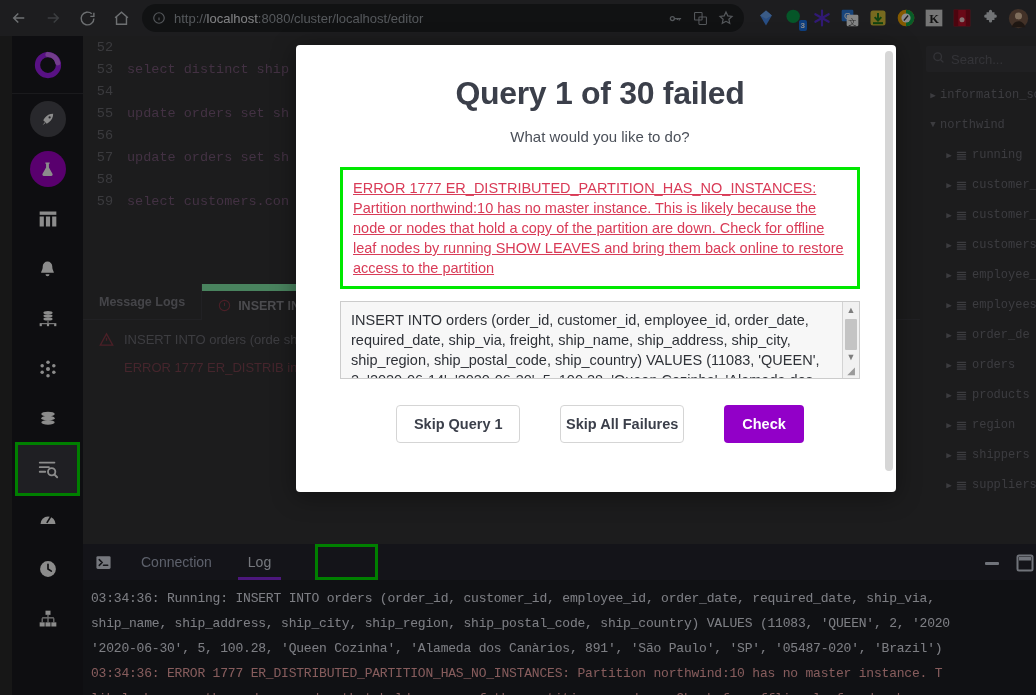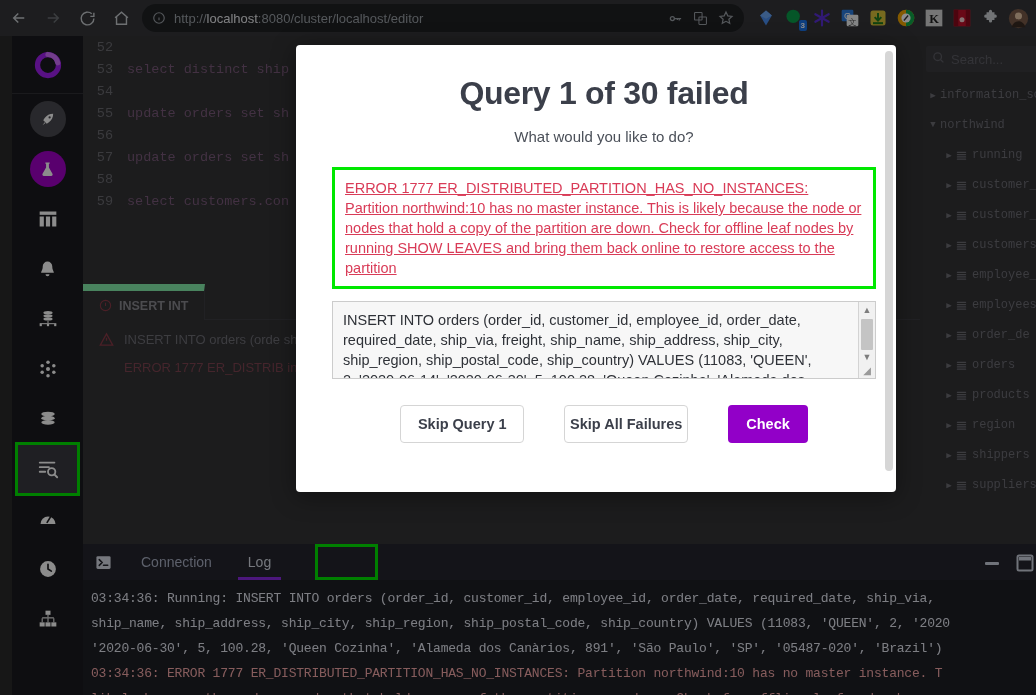--- a/index.html
+++ b/index.html
@@ -149,21 +149,21 @@
              background: rgba(0,0,0,0.45); }
   #modal {
     position: absolute; left: 296px; top: 45px; width: 600px; height: 447px;
     background: #fff; border-radius: 4px; box-shadow: 0 4px 24px rgba(0,0,0,.4);
     overflow: hidden;
   }
   #modal-scroll { position:absolute; right: 3px; top: 6px; bottom: 6px; width: 8px;
                   background: #fff; }
   #modal-scroll i { display:block; position:absolute; left:0; right:0; top:0; height: 420px;
                     background: #d6d6d6; border-radius: 4px; }
-  #modal-inner { padding: 30px 20px 0 36px; }
+  #modal-inner { padding: 30px 36px 0 36px; margin-left: 8px; }
   #modal-title { text-align: center; font-size: 32px; font-weight: bold; color: #3b3f4a;
                  letter-spacing: -0.3px; }
   #modal-sub { text-align: center; font-size: 15px; color: #4b5059; margin-top: 16px; }
   #error-box {
     margin-top: 22px; border: 3px solid #00e800; padding: 8px 10px;
   }
   #error-text { color: #d93b57; font-size: 14.5px; line-height: 20px; text-decoration: underline; }
   #query-box {
     margin-top: 12px; height: 78px; border: 1px solid #ccc; background: #f7f7f7;
     position: relative; overflow: hidden;
@@ -458,20 +458,23 @@
           <span class="ln">58</span>
           <span class="code"></span>
         </div>
         <div class="code-line">
           <span class="ln">59</span>
           <span class="code">select customers.con</span>
         </div>
       </div>
 
     <div id="res-tabs">
+        <div class="res-tab">
+          <span>Message Logs</span>
+        </div>
         <div class="res-tab active">
           <span class="warn-ico">
             <svg width="13" height="13" viewBox="0 0 24 24" fill="none" stroke="currentColor" stroke-width="2">
               <circle cx="12" cy="12" r="9.5"></circle>
               <path d="M12 7v6M12 16.5h.01"></path>
             </svg>
           </span>
           <span>INSERT INT</span>
         </div>
       </div>

